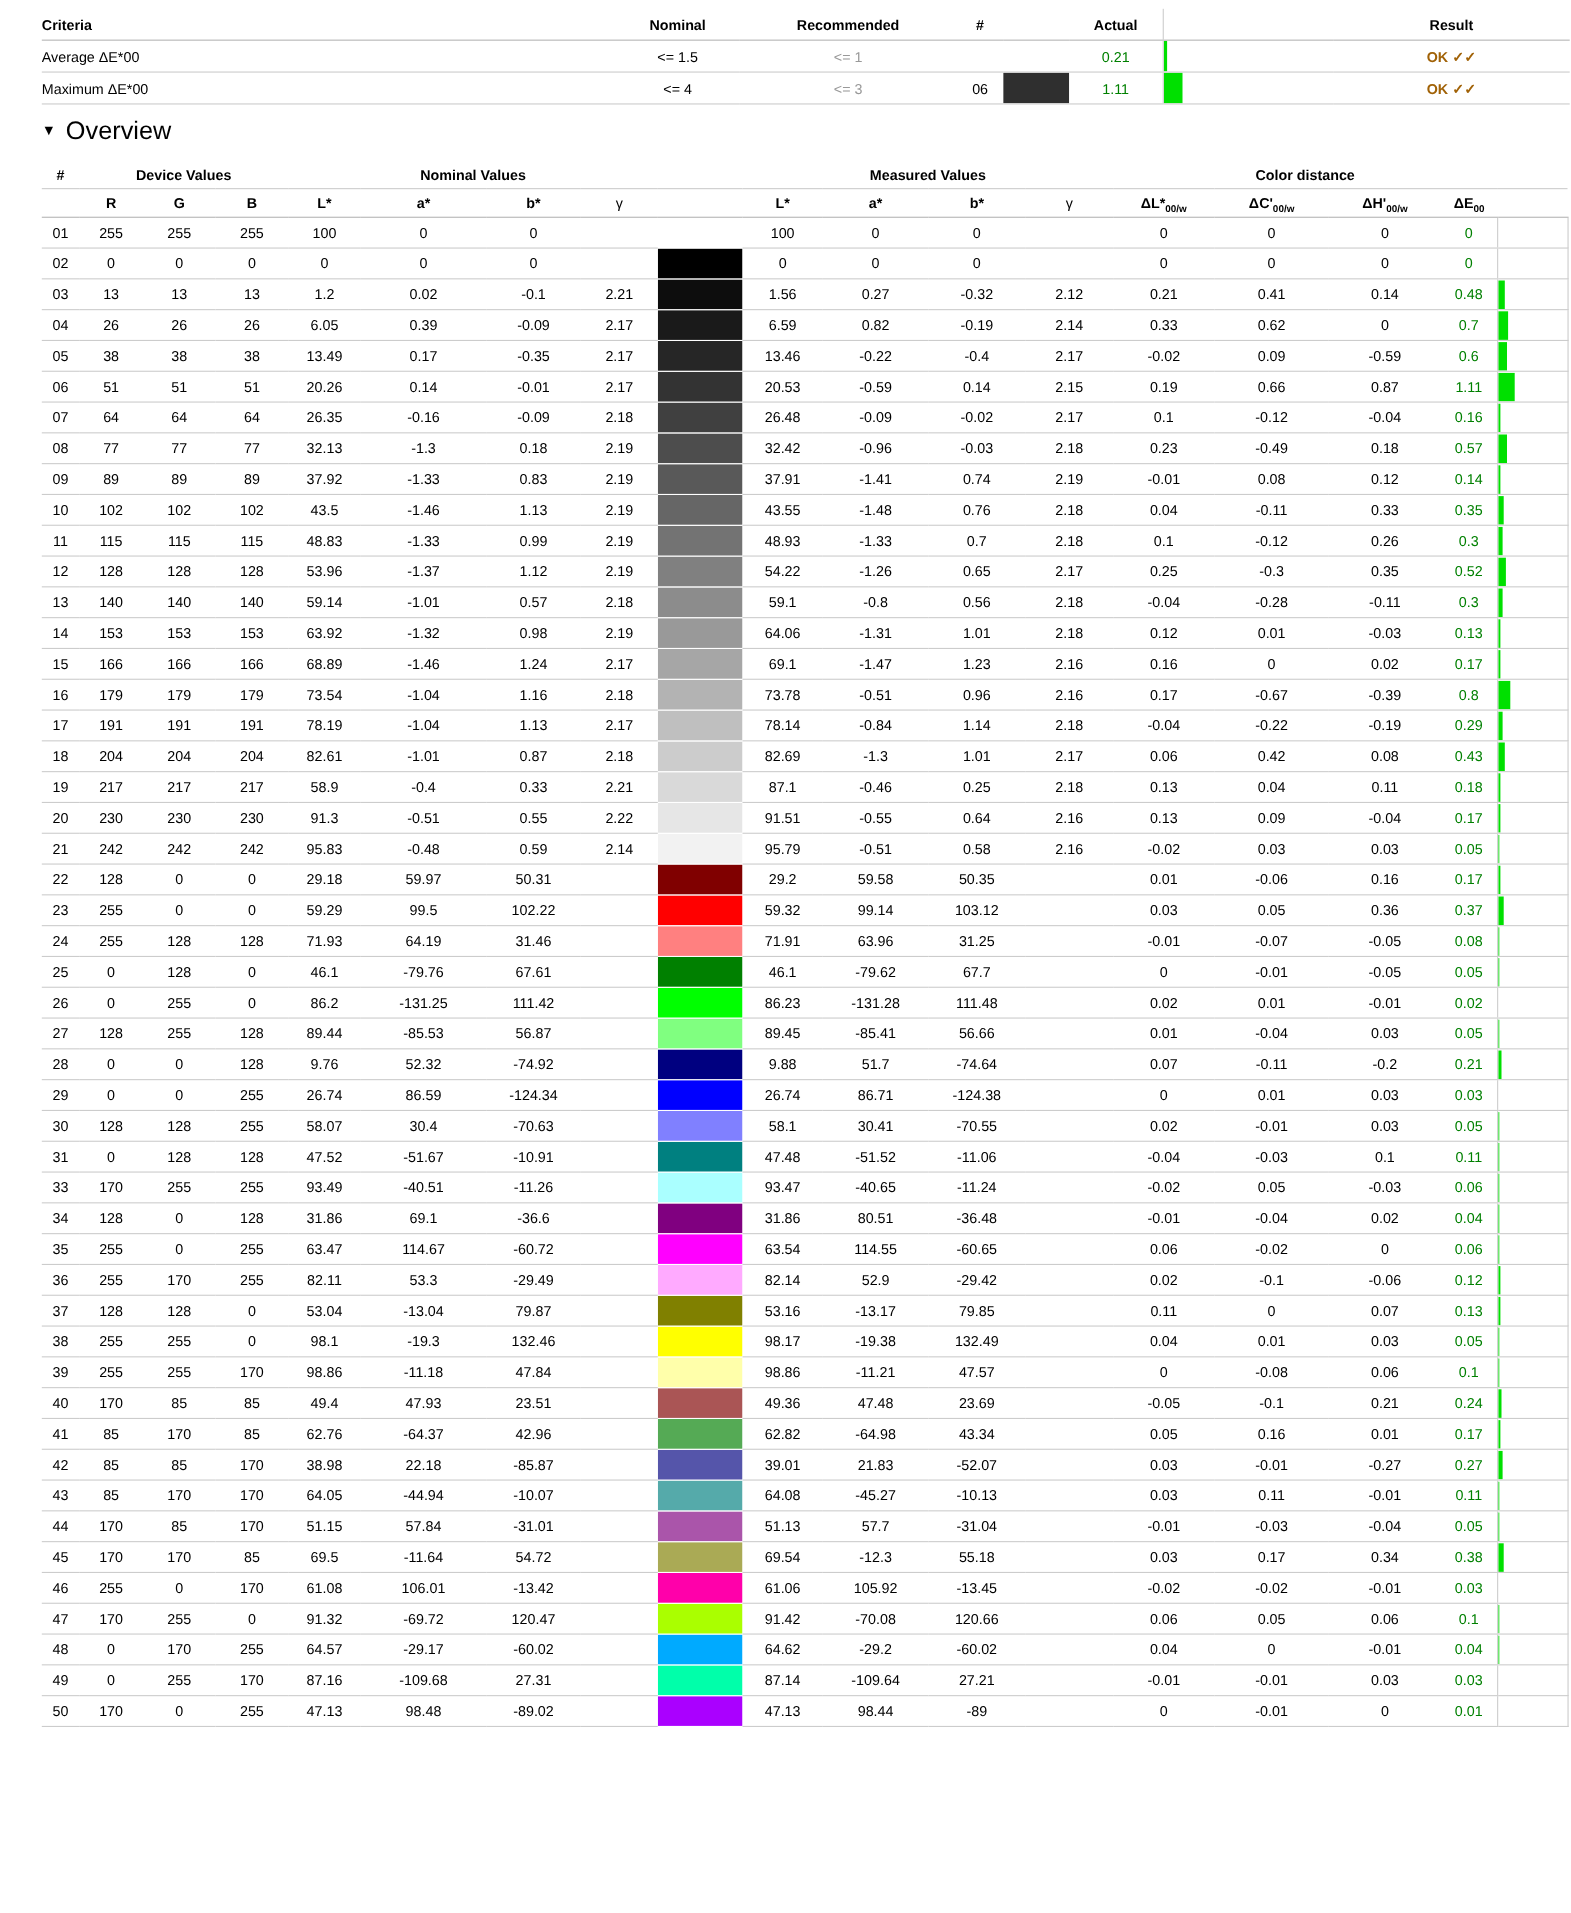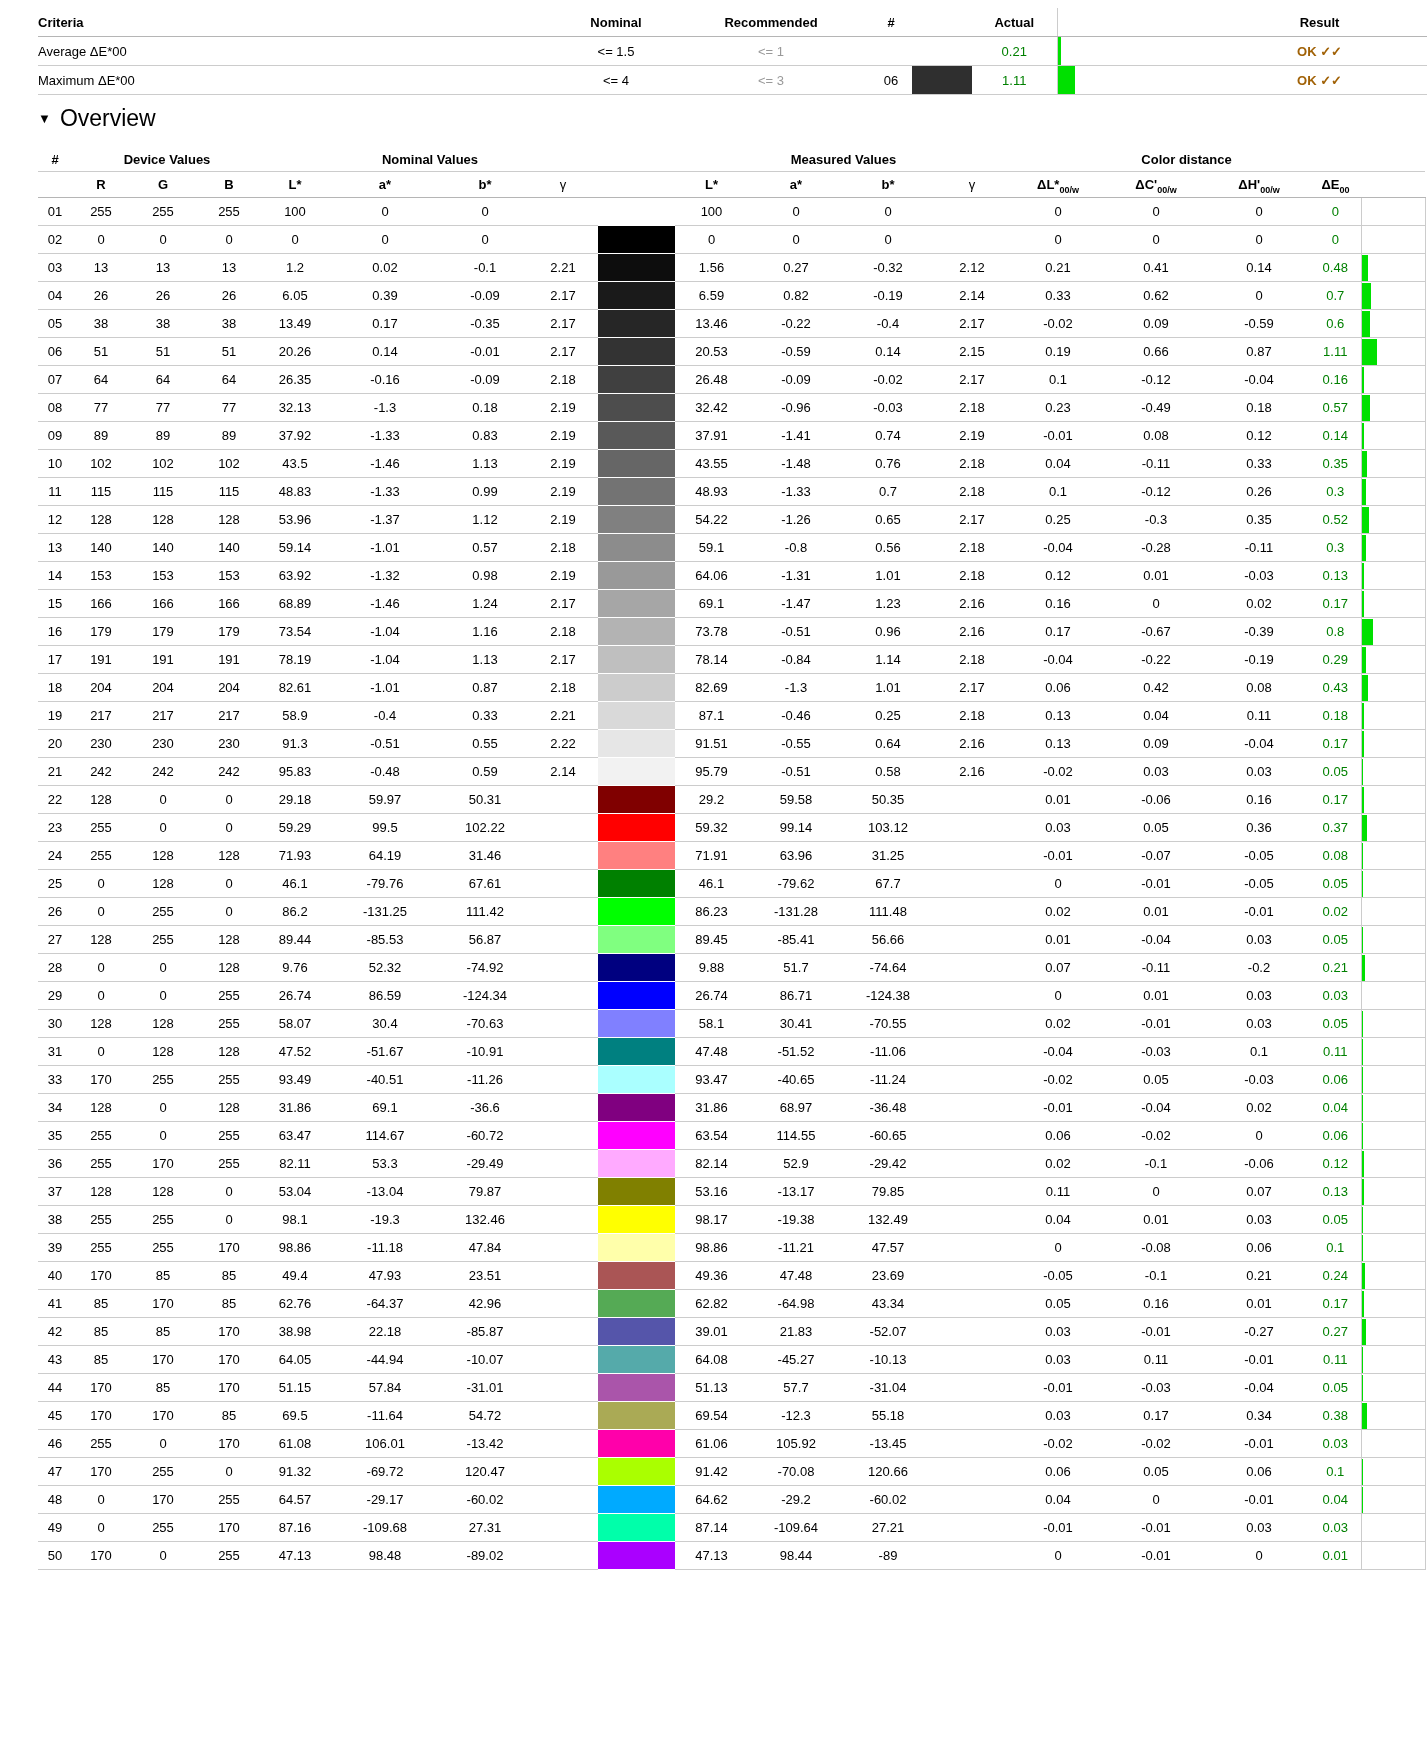--- a/index.html
+++ b/index.html
@@ -917,21 +917,21 @@
           <td>0</td>
           <td>128</td>
           <td>31.86</td>
           <td>69.1</td>
           <td>-36.6</td>
           <td></td>
           <td class="swcell">
             <div class="sw" style="background: rgb(128, 0, 128);"></div>
           </td>
           <td>31.86</td>
-          <td>68.97</td>
+          <td>80.51</td>
           <td>-36.48</td>
           <td></td>
           <td>-0.01</td>
           <td>-0.04</td>
           <td>0.02</td>
           <td class="green">0.04</td>
           <td class="barcell">
             <div class="bar" style="width: 1px; background: rgb(0, 224, 0);"></div>
           </td>
         </tr>

